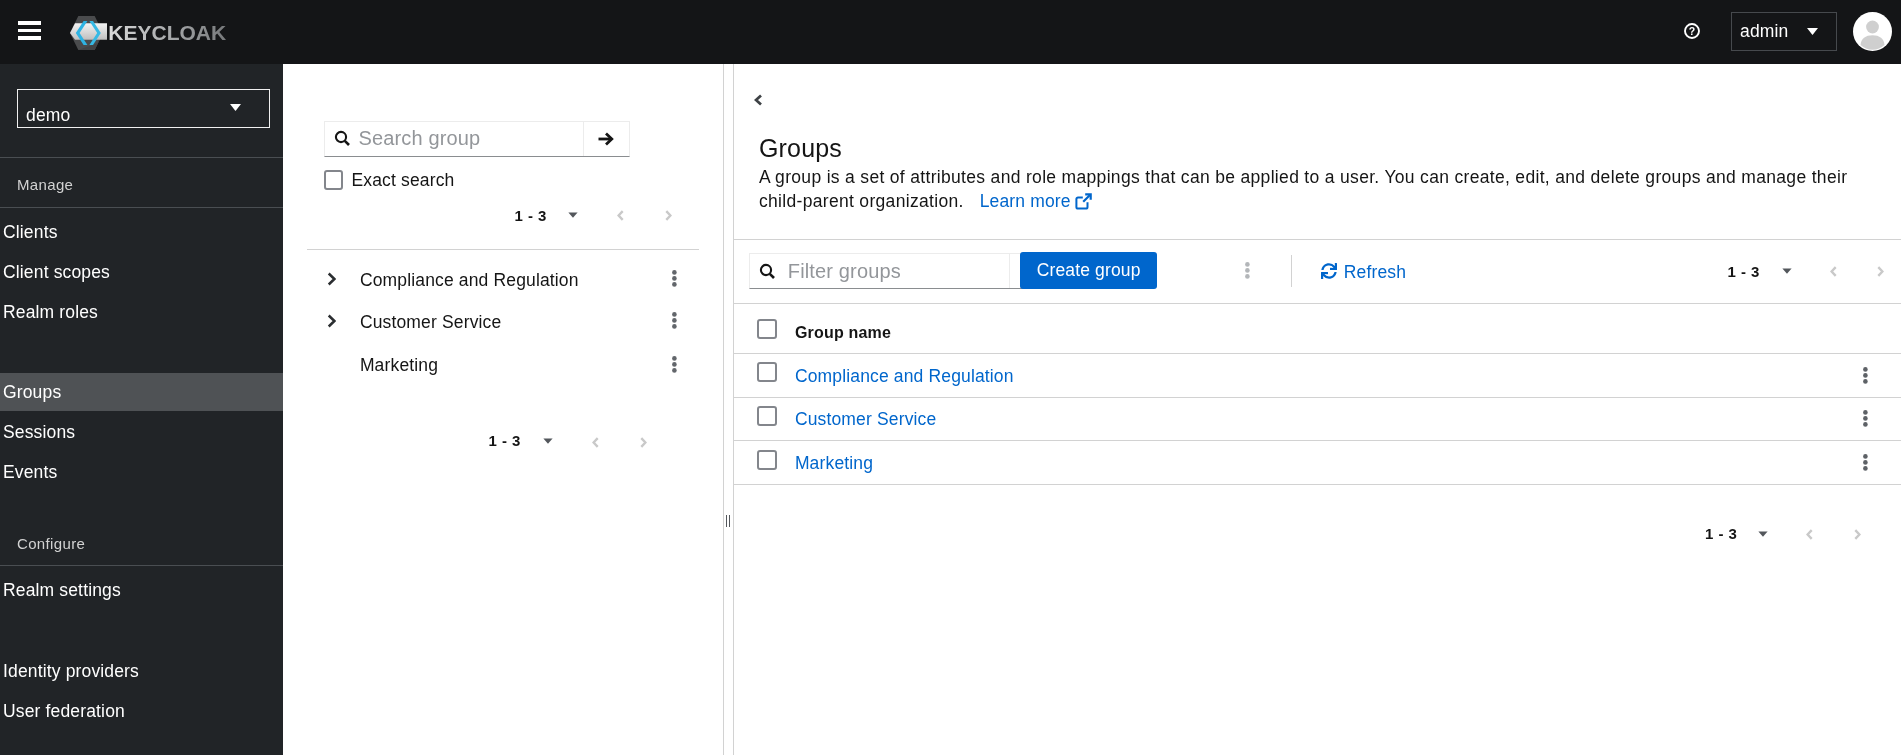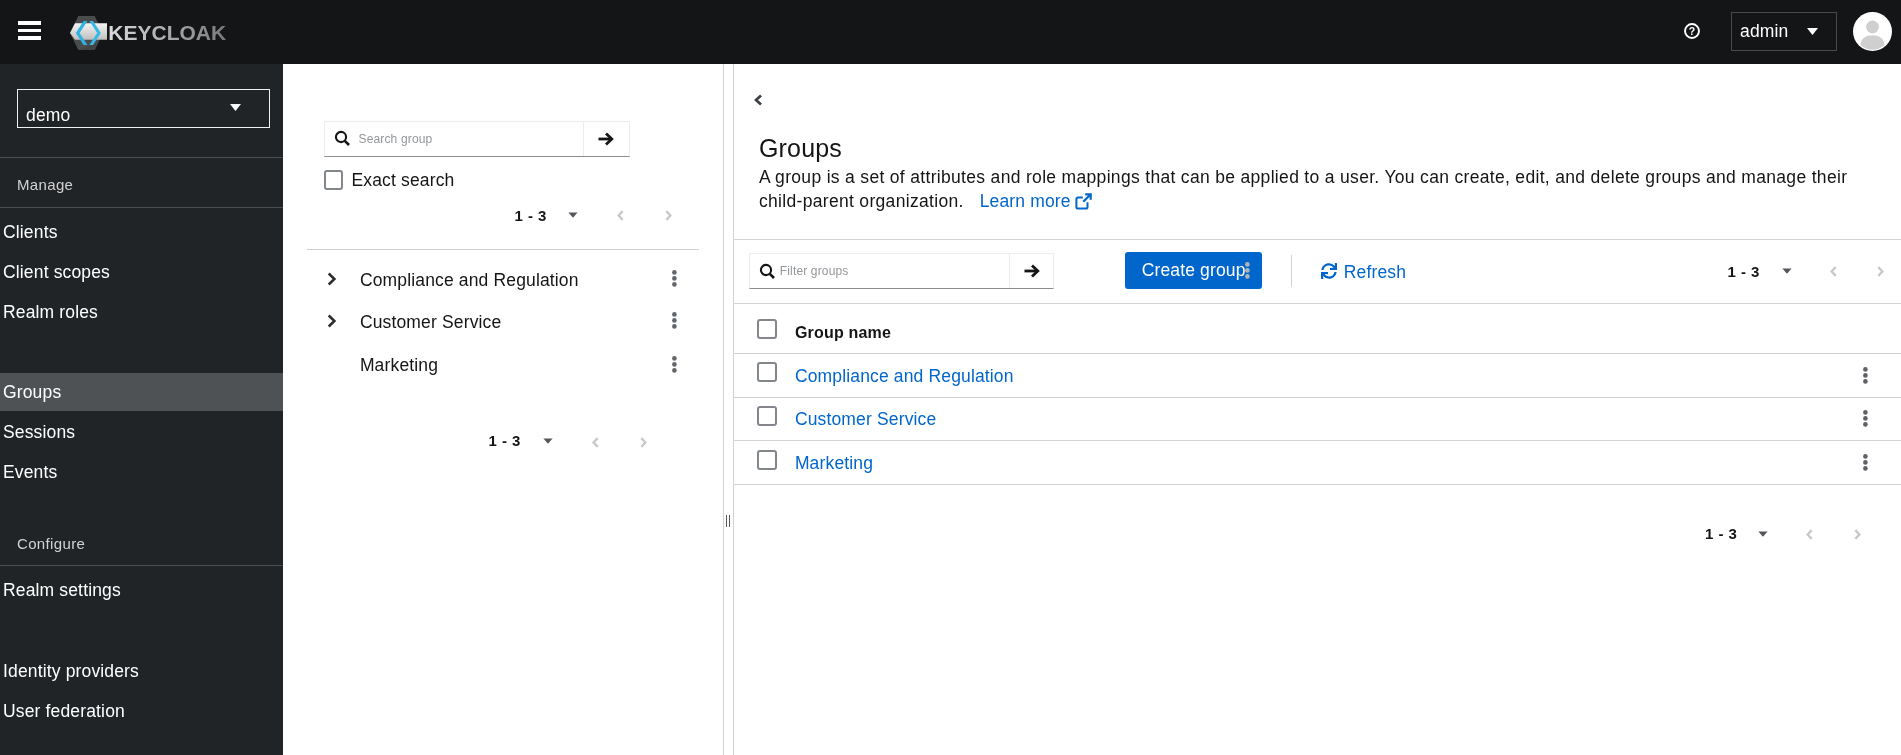--- a/index.html
+++ b/index.html
@@ -13,21 +13,21 @@
 
 #sidebar{left:0;top:64px;width:283px;height:691px;background:#212427}
 .sdiv{left:0;width:283px;height:1px;background:#4a4e52}
 .nav{left:0;width:283px;height:40px;color:#fff;font-size:17.5px;letter-spacing:0.15px;display:flex;align-items:center;padding-left:3px}
 .grplbl{left:17px;color:#d2d2d2;font-size:15px;letter-spacing:0.35px}
 
 #treepanel{left:283px;top:64px;width:441px;height:691px;background:#fff;border-right:1px solid #d2d2d2}
 #mainpanel{left:732.5px;top:64px;width:1169px;height:691px;background:#fff;border-left:1px solid #d2d2d2}
 
 .sbox{background:#fff;border:1px solid #ececec;border-bottom:1px solid #8a8d90;display:flex;align-items:center}
-.ph{color:#93969a;font-size:12px;letter-spacing:0.15px;white-space:pre}
+.ph{color:#93969a;font-size:20px;letter-spacing:0.15px;white-space:pre}
 .cb{background:#fff;border:2px solid #83868c;border-radius:3px}
 .pgnum{font-size:15px;font-weight:bold;letter-spacing:0.45px;line-height:17px;color:#151515;white-space:pre}
 .link{color:#0066cc}
 .rowline{background:#d2d2d2;height:1px}
 .kdot{fill:#62666b}
 </style>
 </head>
 <body>
 <div id="scene">
 
@@ -178,28 +178,28 @@
   <path d="M10.2 1.3 h5.5 v5.5" fill="none" stroke="#0066cc" stroke-width="2.2"></path>
   <line x1="8.2" y1="8.8" x2="15" y2="2" stroke="#0066cc" stroke-width="2.2"></line>
 </svg>
 <div class="a rowline" style="left:733px;top:238.6px;width:1168px"></div>
 
 <div class="a sbox" style="left:748.8px;top:253.2px;width:305.2px;height:36px">
   <svg style="margin-left:9px" width="17" height="17" viewBox="0 0 17 17">
         <circle cx="7" cy="7" r="5.1" fill="none" stroke="#151515" stroke-width="2.1"></circle>
         <line x1="10.8" y1="10.8" x2="15" y2="15" stroke="#151515" stroke-width="2.6"></line>
       </svg>
-  <span class="ph" style="margin-left:4px">Filter groups</span>
+  <span class="ph" style="margin-left:12px">Filter groups</span>
 </div>
 <div class="a" style="left:1008.5px;top:254.2px;width:1px;height:34px;background:#ececec"></div>
 <svg class="a" style="left:1024px;top:264px" width="16" height="14" viewBox="0 0 16 14">
       <line x1="0.5" y1="7" x2="13.5" y2="7" stroke="#151515" stroke-width="2.8"></line>
       <polyline points="8,1.4 13.8,7 8,12.6" fill="none" stroke="#151515" stroke-width="2.8"></polyline>
     </svg>
-<div class="a" style="left:1125px;top:252.4px;width:137.3px;height:36.2px;background:#0066cc;border-radius:3px;display:flex;align-items:center;justify-content:center;color:#fff;font-size:17.5px;letter-spacing:0.15px">Create group</div>
+<div class="a" style="left:1020px;top:252.4px;width:137.3px;height:36.2px;background:#0066cc;border-radius:3px;display:flex;align-items:center;justify-content:center;color:#fff;font-size:17.5px;letter-spacing:0.15px">Create group</div>
 <svg class="a" style="left:1245.3px;top:262px" width="5" height="18" viewBox="0 0 5 18">
       <circle cx="2.4" cy="2.4" r="2.3" fill="#b3b6b9"></circle>
       <circle cx="2.4" cy="8.4" r="2.3" fill="#b3b6b9"></circle>
       <circle cx="2.4" cy="14.4" r="2.3" fill="#b3b6b9"></circle>
     </svg>
 <div class="a" style="left:1290.5px;top:255px;width:1px;height:32px;background:#d2d2d2"></div>
 <svg class="a" style="left:1321px;top:263.4px" width="16" height="16" viewBox="0 0 512 512">
   <path fill="#0066cc" d="M440.65 12.57l4 82.77A247.16 247.16 0 0 0 255.83 8C134.73 8 33.91 94.92 12.29 209.82A12 12 0 0 0 24.09 224h49.05a12 12 0 0 0 11.67-9.26 175.91 175.91 0 0 1 317-56.94l-101.46-4.86a12 12 0 0 0-12.57 12v47.41a12 12 0 0 0 12 12H500a12 12 0 0 0 12-12V12a12 12 0 0 0-12-12h-47.37a12 12 0 0 0-11.98 12.57zM255.83 432a175.61 175.61 0 0 1-146-77.8l101.8 4.87a12 12 0 0 0 12.57-12v-47.4a12 12 0 0 0-12-12H12a12 12 0 0 0-12 12V500a12 12 0 0 0 12 12h47.35a12 12 0 0 0 12-12.6l-4.15-82.57A247.17 247.17 0 0 0 255.83 504c121.11 0 221.93-86.92 243.55-201.82a12 12 0 0 0-11.8-14.18h-49.05a12 12 0 0 0-11.67 9.26A175.86 175.86 0 0 1 255.83 432z"></path>
 </svg>
 <div class="a txt link" style="left:1343.8px;top:262px">Refresh</div>

